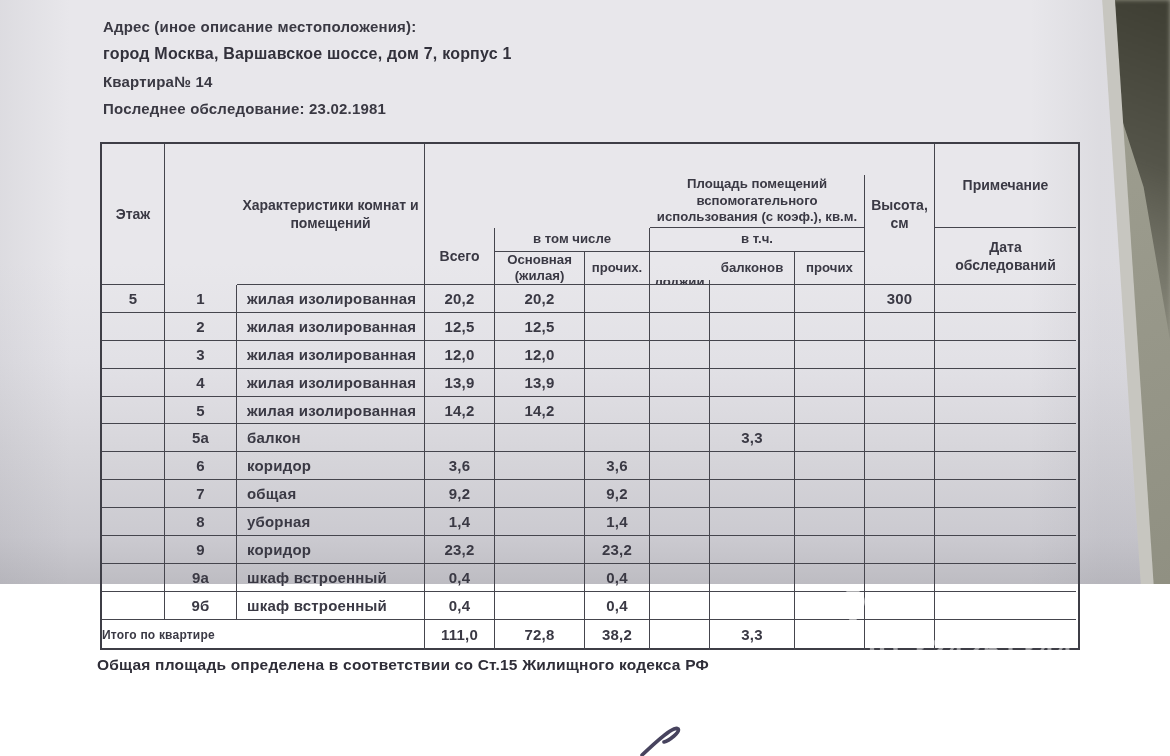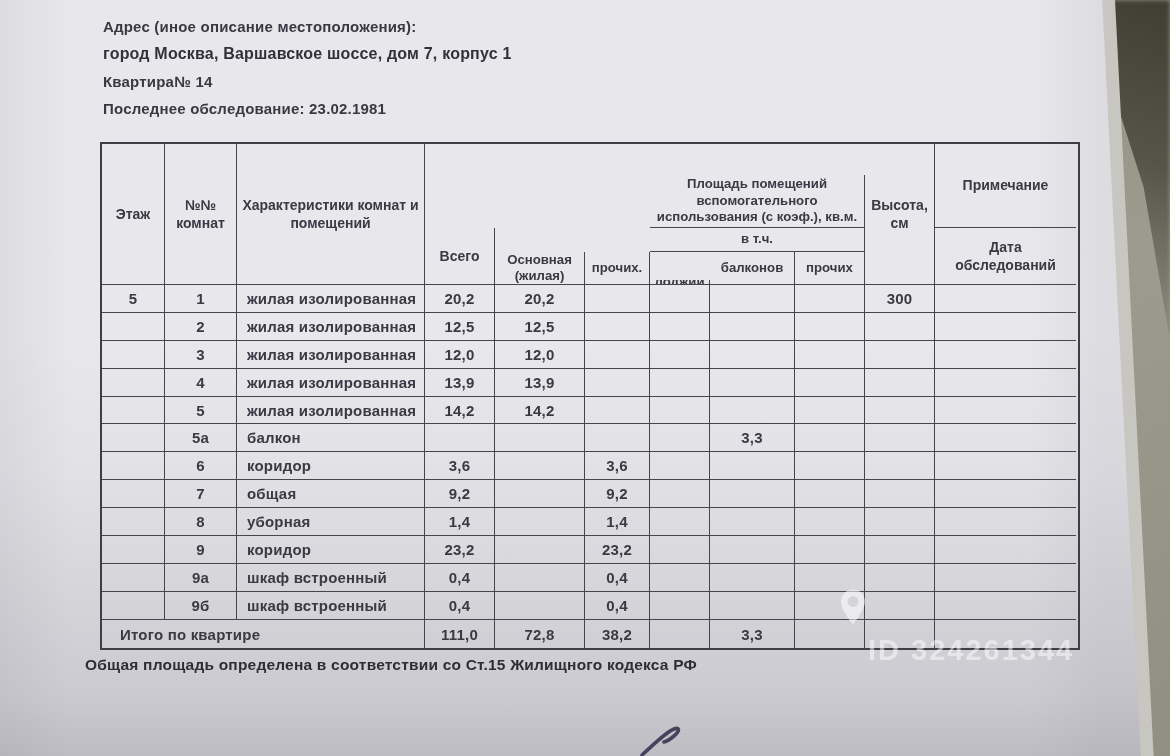--- a/index.html
+++ b/index.html
@@ -1,17 +1,17 @@
 <!DOCTYPE html>
 <html><head>
 <meta charset="utf-8">
 <style>
   html,body{margin:0;padding:0;}
   body{width:1170px;height:756px;overflow:hidden;font-family:"Liberation Sans",sans-serif;}
-  #stage{position:relative;width:1170px;height:756px;background:linear-gradient(155deg,#6b6b5d 0%,#8f8f80 30%,#9c9c8e 60%,#909082 100%);}
+  #stage{position:relative;width:1170px;height:584px;background:linear-gradient(155deg,#6b6b5d 0%,#8f8f80 30%,#9c9c8e 60%,#909082 100%);}
   
   #desk-dark{position:absolute;right:0;top:0;width:120px;height:340px;
     background:linear-gradient(200deg,#3e3e33 0%,#55554a 45%,rgba(85,85,74,0) 100%);
     clip-path:polygon(28% 0,100% 0,100% 100%,78% 55%);filter:blur(2px);}
   
   #under-sheet{position:absolute;inset:0;background:#c7c6c0;
     clip-path:polygon(94.1% 0,95.3% 0,98.6% 100%,97.4% 100%);}
   
   #paper{position:absolute;inset:0;
     background:linear-gradient(180deg,#eae9ed 0%,#e8e7eb 45%,#e2e1e6 62%,#d6d5da 78%,#cbcad0 92%,#bdbcc2 100%);
@@ -31,23 +31,23 @@
   #tfoot{grid-template-columns:323px 70px 90px 65px 60px 85px 70px 70px 141px;grid-template-rows:30px;}
   .c{box-sizing:border-box;border-right:1.5px solid #45454d;border-bottom:1.5px solid #45454d;
      display:flex;align-items:center;justify-content:center;text-align:center;
      font-weight:700;color:#3a3944;overflow:hidden;}
   .c.last{border-right:none;}
   .c.nb{border-bottom:none;}
   .hd{font-size:14px;line-height:1.3;padding:2px 3px;}
   .hd-small{font-size:13.2px;line-height:1.25;padding:2px 2px;}
   .cell{font-size:15px;letter-spacing:.2px;}
   .cell-name{justify-content:flex-start;text-align:left;padding-left:10px;}
-  .foot-label{justify-content:flex-start;text-align:left;padding-left:18px;font-size:15px;}
-  
-  #footnote{position:absolute;left:85px;top:656px;font-size:15.5px;font-weight:700;color:#2f2e38;letter-spacing:.2px;}
+  .foot-label{justify-content:flex-start;text-align:left;padding-left:0;font-size:12px;}
+  
+  #footnote{position:absolute;left:97px;top:656px;font-size:15.5px;font-weight:700;color:#2f2e38;letter-spacing:.2px;}
   
   #watermark{position:absolute;left:840px;top:588px;z-index:5;pointer-events:none;}
   #wm-row{display:flex;align-items:flex-start;}
   #wm-logo-text{font-size:56px;font-weight:700;color:rgba(255,255,255,0.55);letter-spacing:3px;line-height:1;margin-top:8px;}
   #wm-id{font-size:29px;font-weight:700;color:rgba(255,255,255,0.50);letter-spacing:2px;margin-top:6px;margin-left:28px;}
   
   #pen-mark{position:absolute;left:636px;top:722px;z-index:6;}
   .soft{filter:blur(.3px);}
 </style>
 </head>
@@ -62,23 +62,23 @@
   <div id="addr-block" class="soft">
     <div class="addr-line">Адрес (иное описание местоположения):</div>
     <div class="addr-line addr-strong">город Москва, Варшавское шоссе, дом 7, корпус 1</div>
     <div class="addr-line">Квартира№ 14</div>
     <div class="addr-line">Последнее обследование: 23.02.1981</div>
   </div>
 
   <div id="tbl" class="soft">
     <div id="thead" class="grid">
       <div class="c hd" style="grid-column:1;grid-row:1/4;">Этаж</div>
-      <div class="c hd" style="grid-column:2;grid-row:1/4;">№№ комнат</div>
       <div class="c hd" style="grid-column:3;grid-row:1/4;">Характеристики комнат и помещений</div>
       <div class="c hd" style="grid-column:4;grid-row:2/4;">Всего</div>
+      <div class="c hd-small" style="grid-column:5/7;grid-row:2;">в том числе</div>
       <div class="c hd-small" style="grid-column:5;grid-row:3;">Основная (жилая)</div>
       <div class="c hd-small" style="grid-column:6;grid-row:3;">прочих.</div>
       <div class="c hd-small" style="grid-column:7/10;grid-row:1;margin-top:31px;">Площадь помещений вспомогательного использования (с коэф.), кв.м.</div>
       <div class="c hd-small" style="grid-column:7/10;grid-row:2;">в т.ч.</div>
       <div class="c hd-small" style="grid-column:7;grid-row:3;margin-top:28px;">лоджий</div>
       <div class="c hd-small" style="grid-column:8;grid-row:3;">балконов</div>
       <div class="c hd-small" style="grid-column:9;grid-row:3;">прочих</div>
       <div class="c hd" style="grid-column:10;grid-row:1/4;">Высота, см</div>
       <div class="c hd last" style="grid-column:11;grid-row:1;">Примечание</div>
       <div class="c hd last" style="grid-column:11;grid-row:2/4;">Дата обследований</div>

